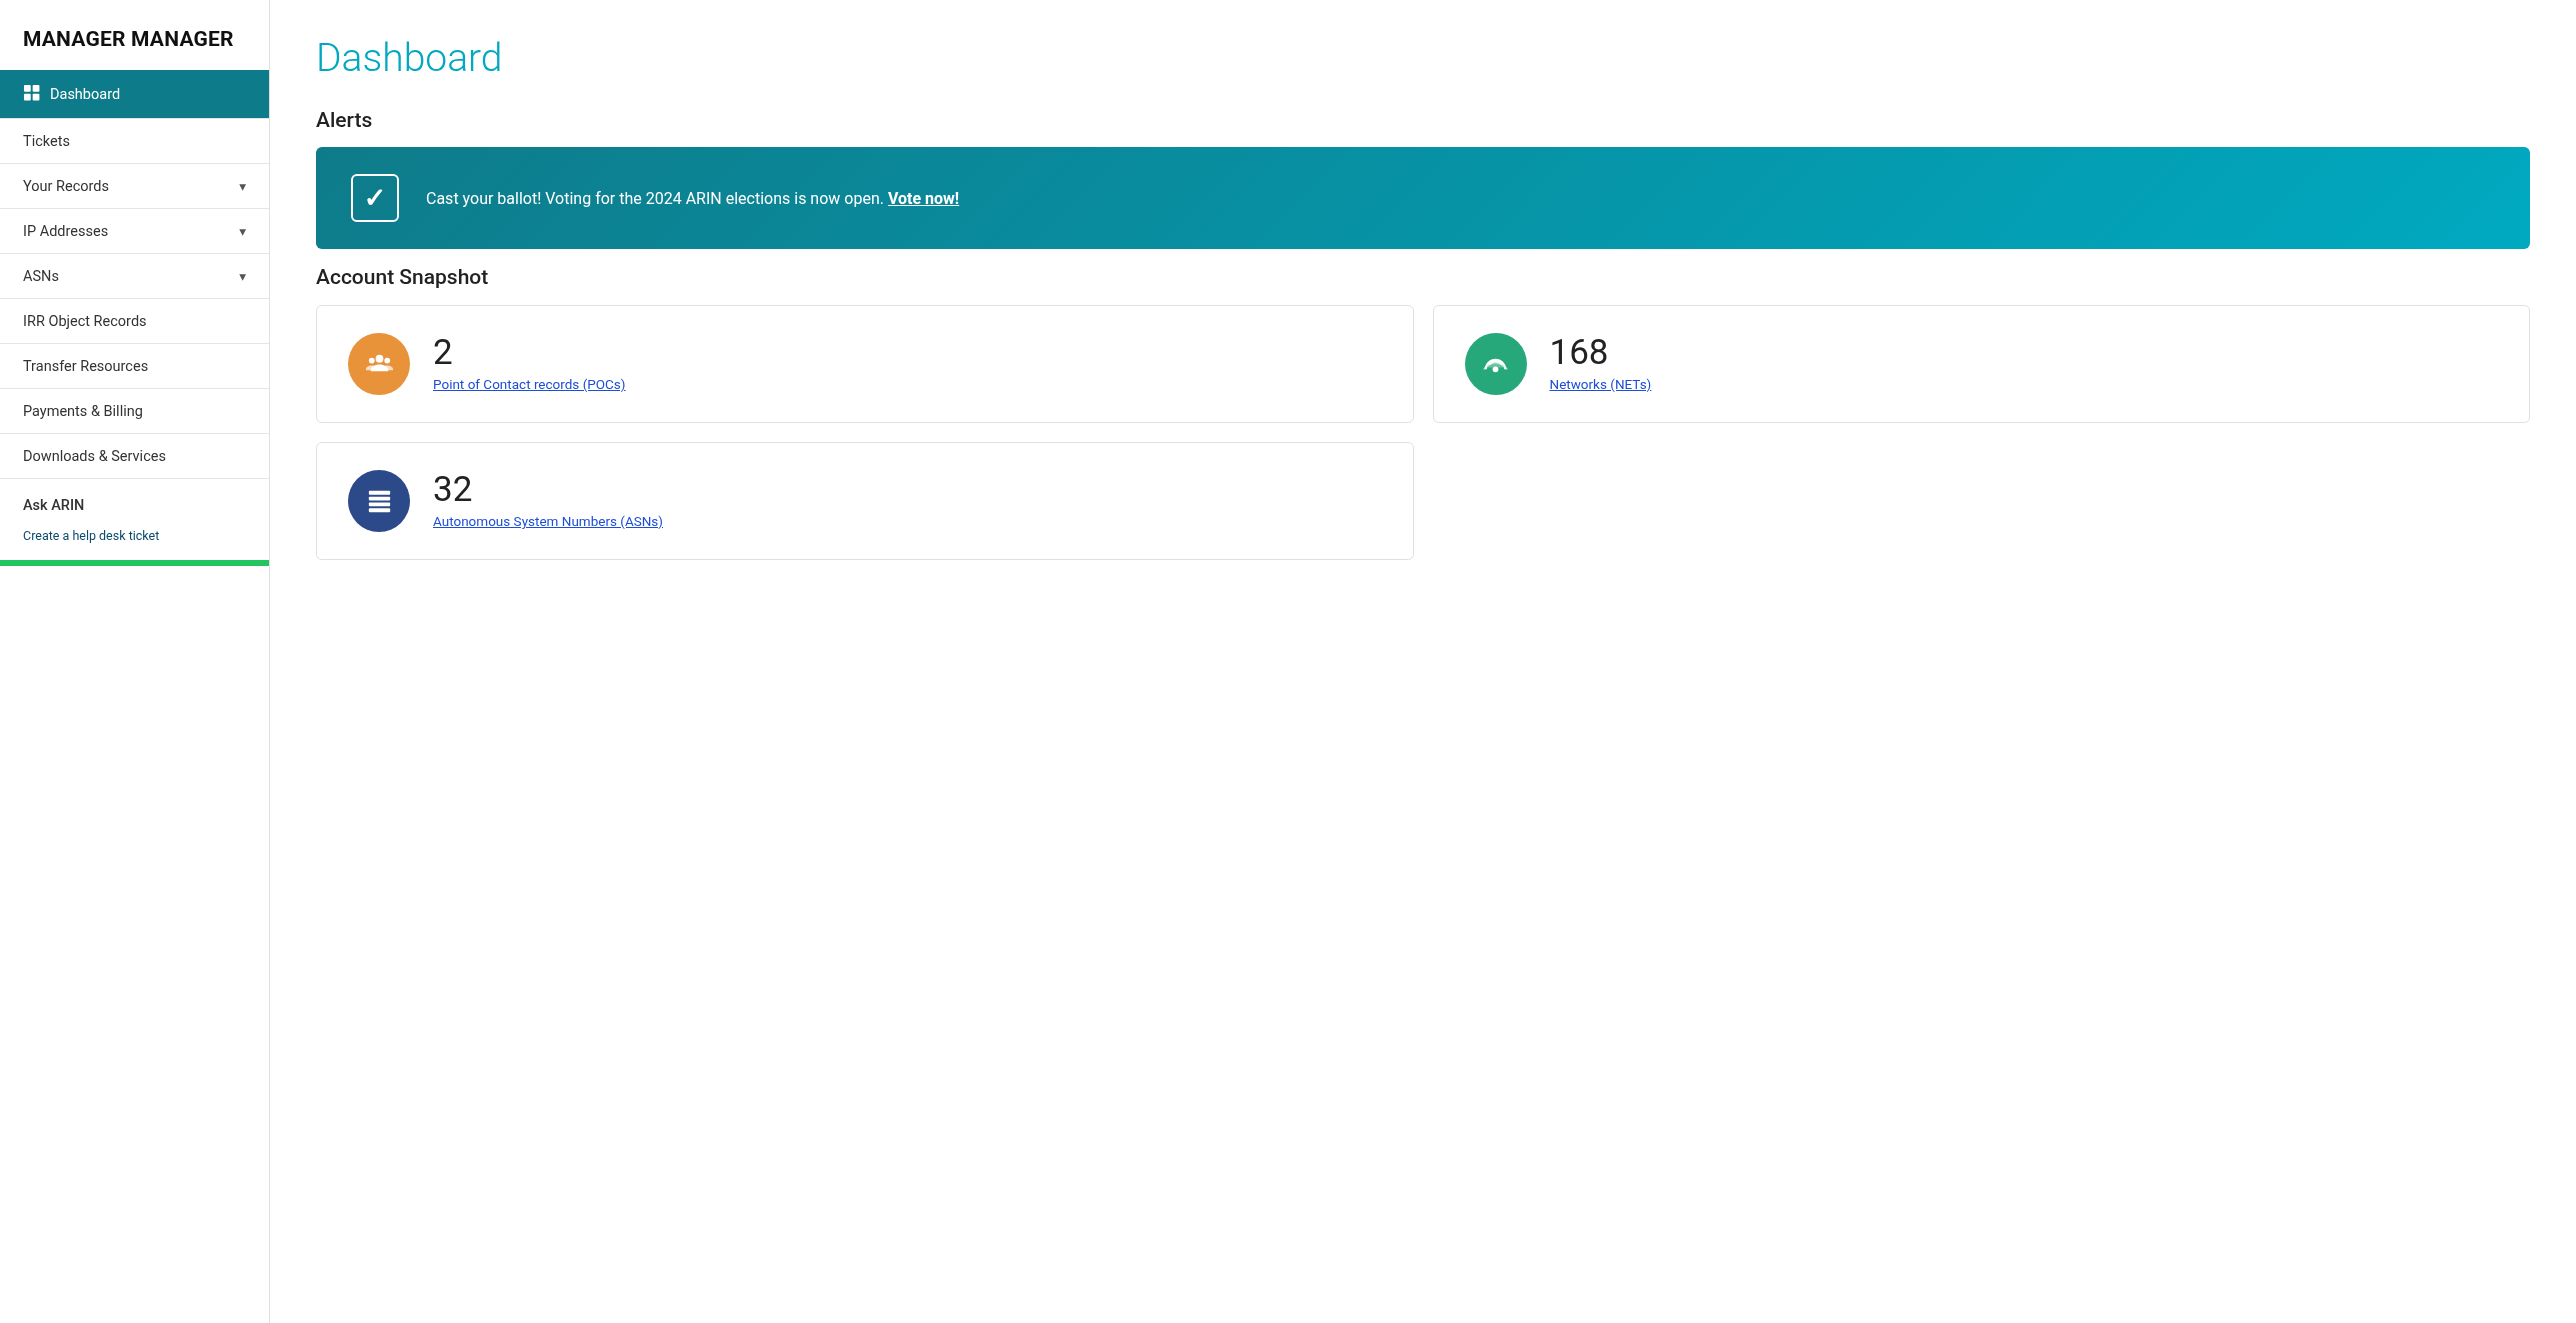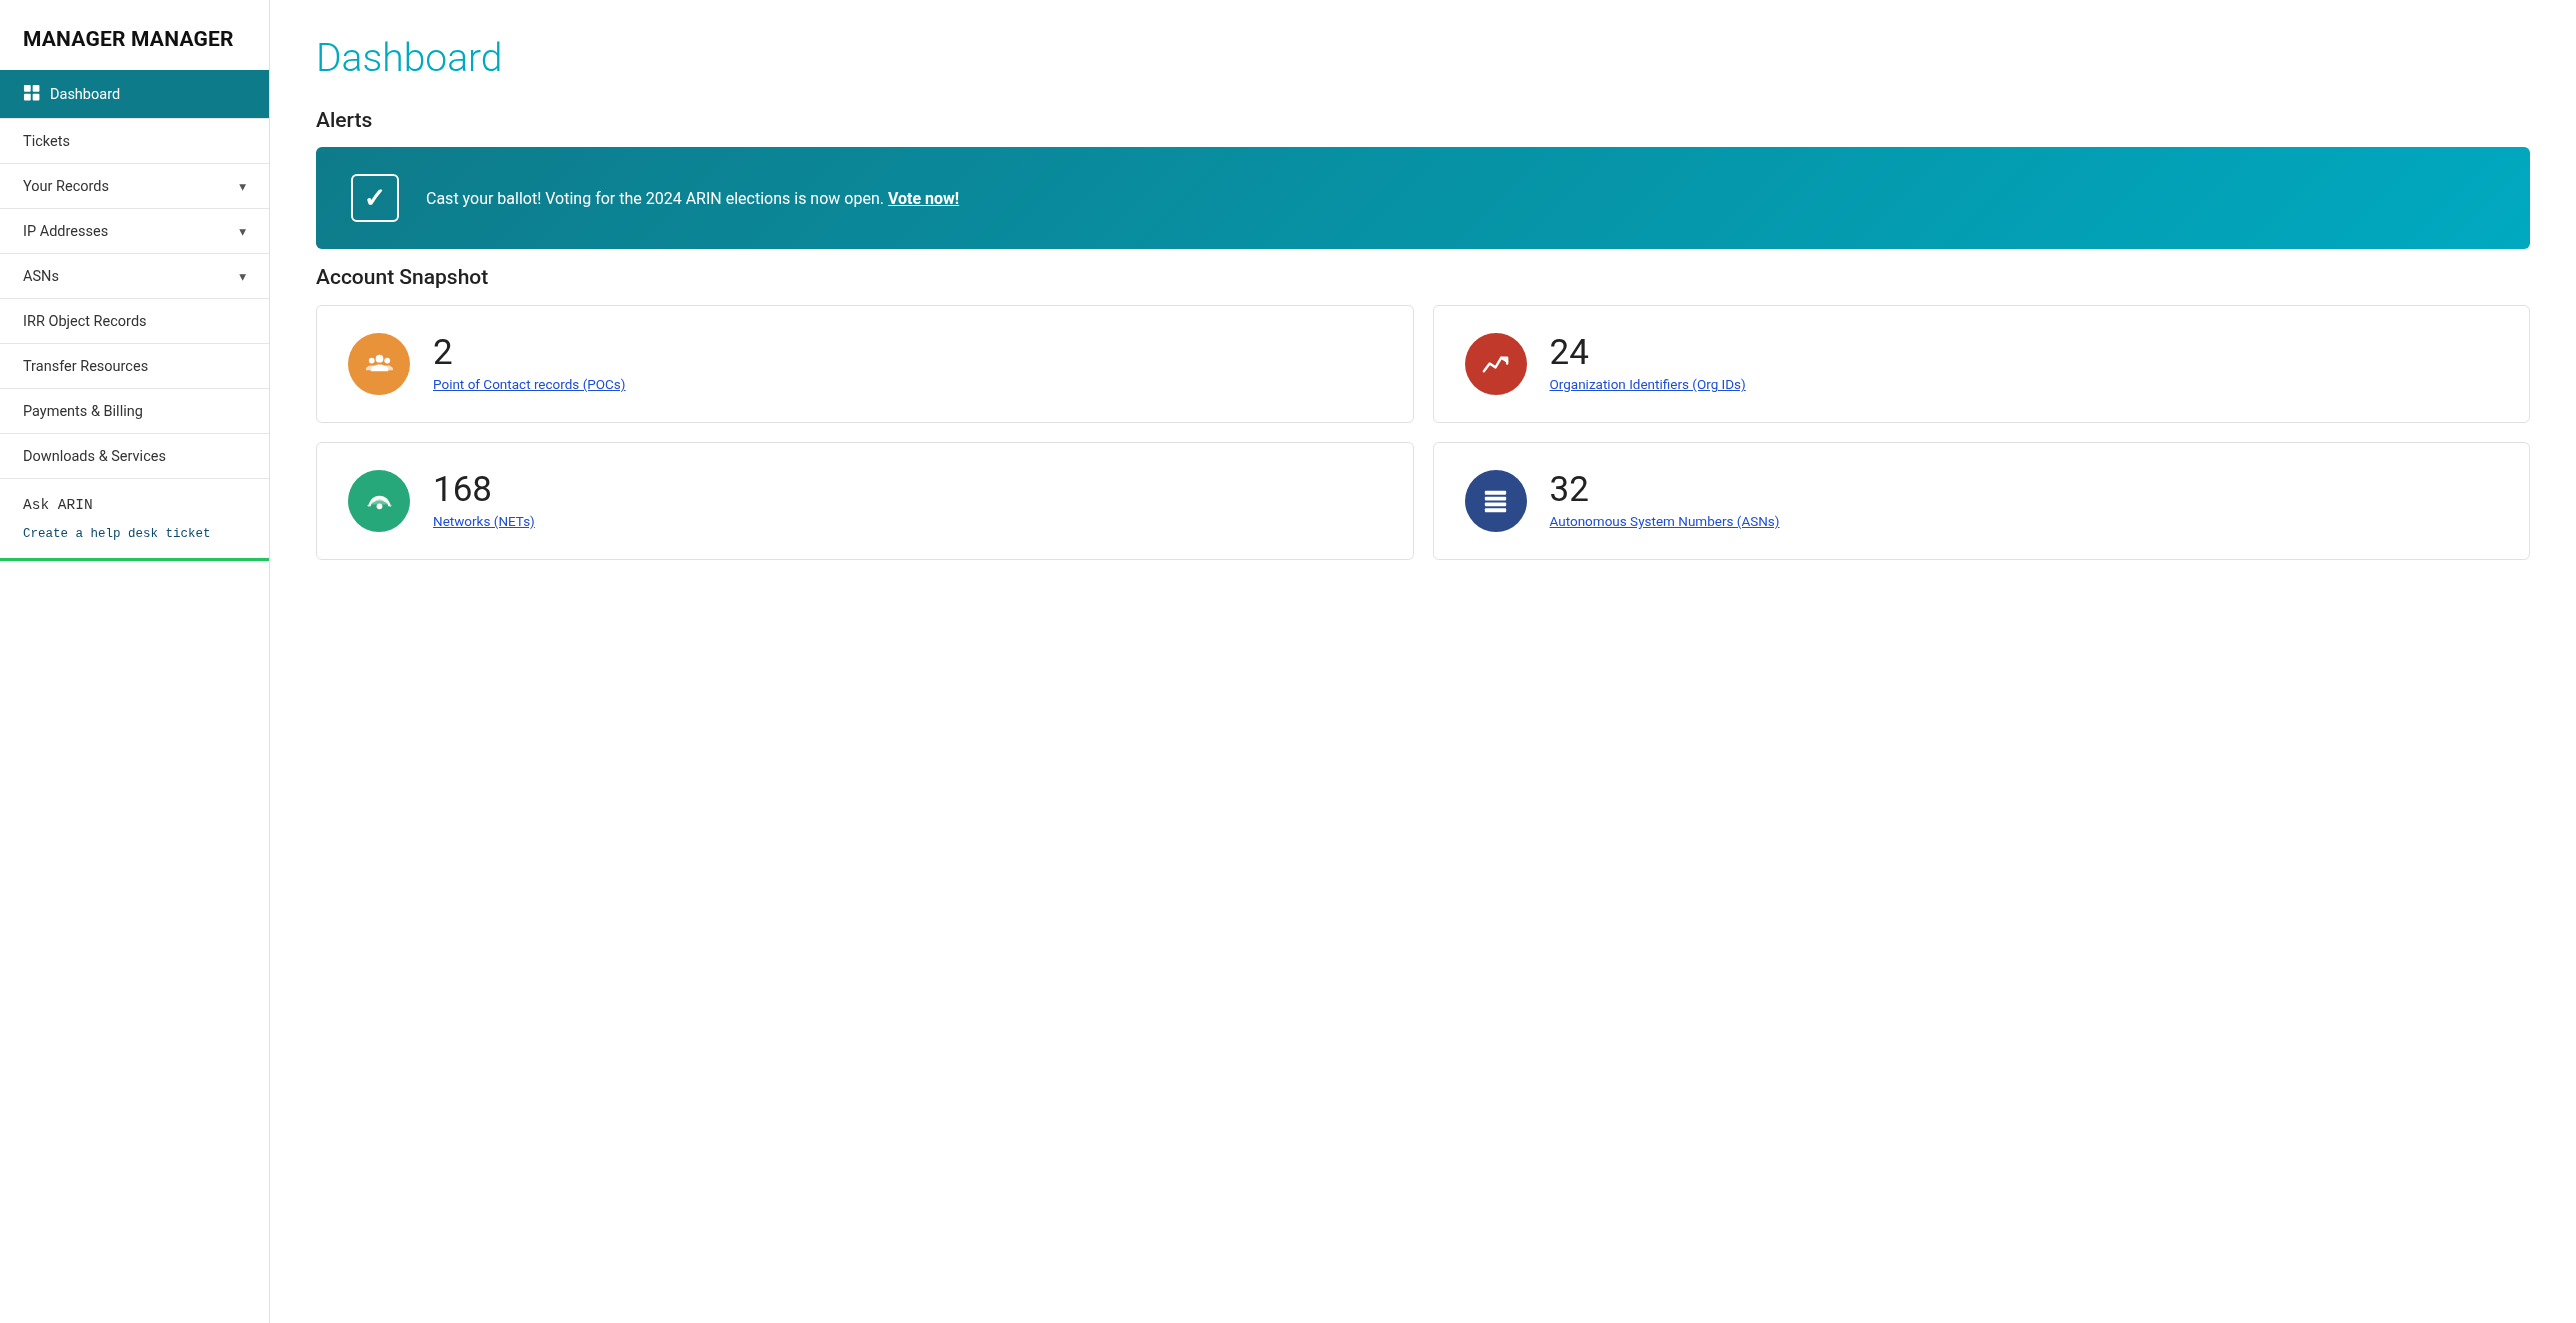--- a/index.html
+++ b/index.html
@@ -59,22 +59,21 @@
       font-size: 15.4px;
       color: #fff;
     }
     .chevron {
       font-size: 13.5px;
       color: #555;
     }
 
     .sidebar-ask {
       padding: 17.4px 23px;
-      border-bottom: 3px solid #22c55e;
-      font-family: Liberation Mono, monospace;
+      border-bottom: 6px solid #22c55e;
     }
     .sidebar-ask-title {
       font-size: 14.5px;
       color: #333;
       font-weight: 500;
     }
     .sidebar-ask-sub {
       font-size: 12.5px;
       color: #0c4a6e;
       margin-top: 14px;
@@ -293,32 +292,20 @@
           <path d="M8 18c-3.5 0-6 1.8-6 4V23h7v-1.5c0-1.3.6-2.5 1.5-3.3C9.7 18.1 8.9 18 8 18z" opacity="0.7"></path>
           <path d="M24 18c3.5 0 6 1.8 6 4V23h-7v-1.5c0-1.3-.6-2.5-1.5-3.3.8-.1 1.6-.2 2.5-.2z" opacity="0.7"></path>
         </svg>
       </div>
       <div class="snapshot-info">
         <span class="snapshot-number">2</span>
         <a class="snapshot-link">Point of Contact records (POCs)</a>
       </div>
     </div>
 
-    <div class="snapshot-card">
-      <div class="snapshot-icon-circle icon-red">
-        <svg width="31" height="31" viewBox="0 0 32 32" fill="white" xmlns="http://www.w3.org/2000/svg">
-          <path d="M4 24 L10 16 L16 20 L22 10 L28 14" stroke="white" stroke-width="2.5" fill="none" stroke-linecap="round" stroke-linejoin="round"></path>
-          <path d="M22 10 L28 10 L28 16" stroke="white" stroke-width="2.5" fill="none" stroke-linecap="round" stroke-linejoin="round"></path>
-        </svg>
-      </div>
-      <div class="snapshot-info">
-        <span class="snapshot-number">24</span>
-        <a class="snapshot-link">Organization Identifiers (Org IDs)</a>
-      </div>
-    </div>
 
     <div class="snapshot-card">
       <div class="snapshot-icon-circle icon-teal">
         <svg width="31" height="31" viewBox="0 0 32 32" fill="white" xmlns="http://www.w3.org/2000/svg">
           <path d="M8 20c0-4.4 3.6-8 8-8s8 3.6 8 8" fill="white" opacity="0.3"></path>
           <path d="M6 22c0-5.5 4.5-10 10-10s10 4.5 10 10" fill="none" stroke="white" stroke-width="2"></path>
           <circle cx="16" cy="22" r="3" fill="white"></circle>
           <path d="M9 17 Q16 10 23 17" fill="none" stroke="white" stroke-width="2"></path>
           <path d="M4 22 Q16 8 28 22" fill="none" stroke="white" stroke-width="2" opacity="0.6"></path>
         </svg>

